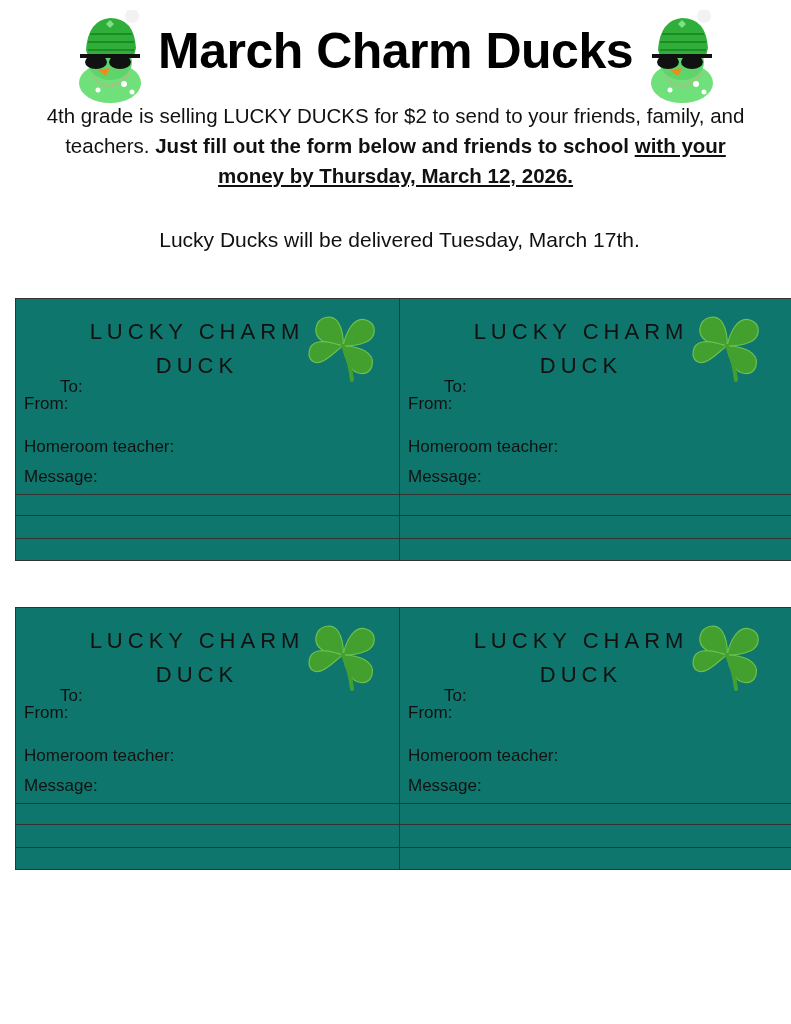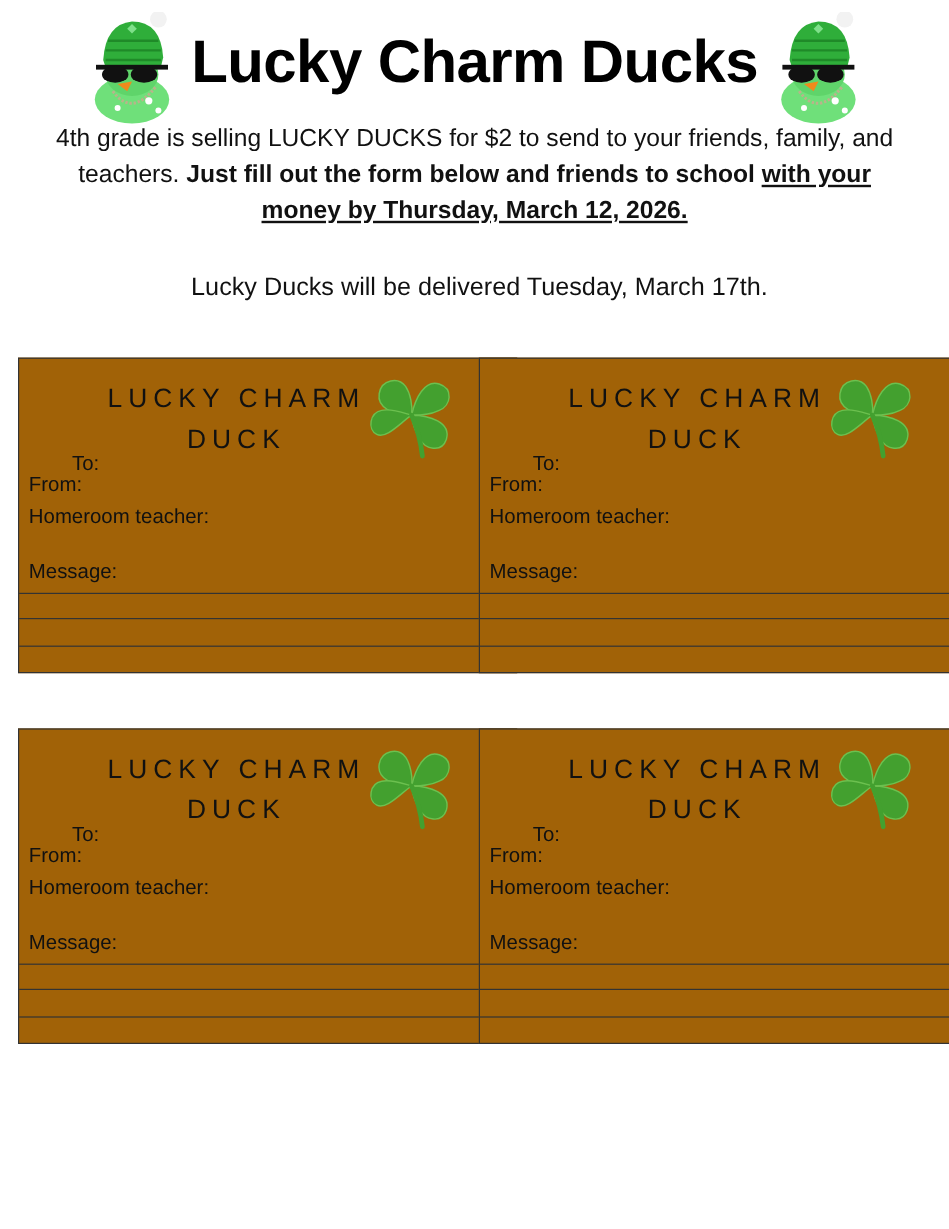--- a/index.html
+++ b/index.html
@@ -20,35 +20,35 @@
       font-family: "Liberation Sans", sans-serif; font-size: 20.5px; line-height: 30px; color: #111;
     }
     .intro b { font-weight: bold; }
     .intro u { text-decoration: underline; font-weight: bold; }
     .delivery {
       position: absolute; left: 0; width: 799px; top: 226px; text-align: center;
       font-family: "Liberation Sans", sans-serif; font-size: 21px; line-height: 28px; color: #111;
     }
     .card {
       position: absolute; width: 416px; height: 263px;
-      border: 1.5px solid #333; box-sizing: border-box; background: #a16207;
+      border: 1.5px solid #333; box-sizing: border-box; background: #0f766e;
     }
     .card-title {
       position: absolute; left: 40px; width: 282px; top: 16px; text-align: center;
       font-family: "Liberation Sans", sans-serif; font-size: 22px; line-height: 34px;
       letter-spacing: 5px; color: #111;
     }
     .clover { position: absolute; left: 290px; top: 13px; width: 74px; height: 72px; }
     .field {
       position: absolute; left: 8px; font-family: "Liberation Sans", sans-serif;
       font-size: 17px; line-height: 20px; color: #111;
     }
     .f-to { top: 78px; margin-left: 36px; }
     .f-from { top: 95px; }
-    .f-home { top: 122px; }
+    .f-home { top: 138px; }
     .f-msg { top: 168px; }
     .rule { position: absolute; left: 0; right: 0; height: 0; border-top: 1.5px solid #333; }
     .r1 { top: 195px; }
     .r2 { top: 216px; }
     .r3 { top: 239px; }
   </style>
 </head>
 <body>
 
 <svg class="duck left" viewBox="0 0 68 94">
@@ -61,21 +61,21 @@
   <rect x="4" y="44" width="60" height="4" fill="#111"></rect>
   <ellipse cx="20" cy="52" rx="11" ry="7" fill="#111"></ellipse>
   <ellipse cx="44" cy="52" rx="11" ry="7" fill="#111"></ellipse>
   <path d="M22 60 L34 58 L30 66 Z" fill="#f08a1c"></path>
   <path d="M18 66 Q34 88 54 62" stroke="#b9b48a" stroke-width="2.5" fill="none" stroke-dasharray="2 1.5"></path>
   <circle cx="48" cy="74" r="3" fill="#fff"></circle>
   <circle cx="22" cy="80" r="2.5" fill="#fff"></circle>
   <circle cx="56" cy="82" r="2.5" fill="#fff"></circle>
 </svg>
 
-<div class="title">Lucky Charm Ducks</div>
+<div class="title">March Charm Ducks</div>
 
 <svg class="duck right" viewBox="0 0 68 94">
   <ellipse cx="34" cy="73" rx="31" ry="20" fill="#6fe07a"></ellipse>
   <ellipse cx="34" cy="52" rx="22" ry="18" fill="#5fd46a"></ellipse>
   <path d="M10 40 Q12 10 34 8 Q58 8 60 38 L58 46 L12 46 Z" fill="#2fae3a"></path>
   <path d="M14 24 L56 24 M12 32 L58 32 M12 40 L58 40" stroke="#1f8a28" stroke-width="2"></path>
   <circle cx="56" cy="6" r="7" fill="#f2f2f2"></circle>
   <path d="M30 14 l4 -4 l4 4 l-4 4 Z" fill="#7fe08a"></path>
   <rect x="4" y="44" width="60" height="4" fill="#111"></rect>
   <ellipse cx="20" cy="52" rx="11" ry="7" fill="#111"></ellipse>

